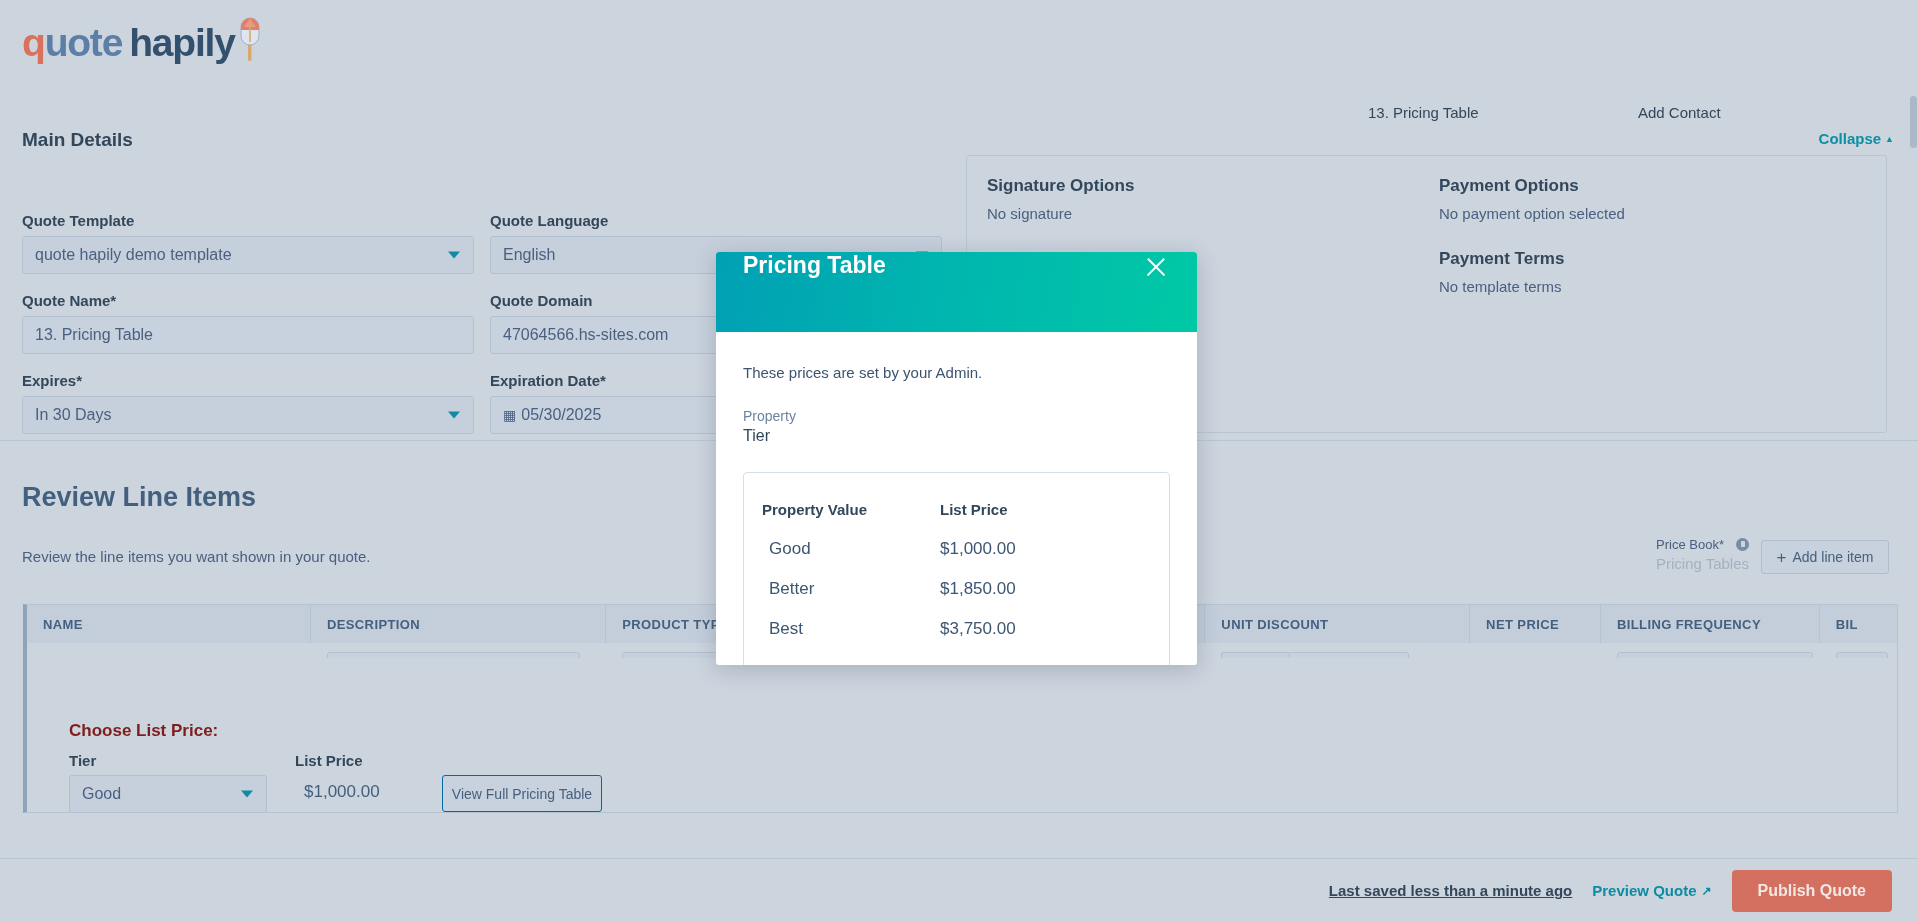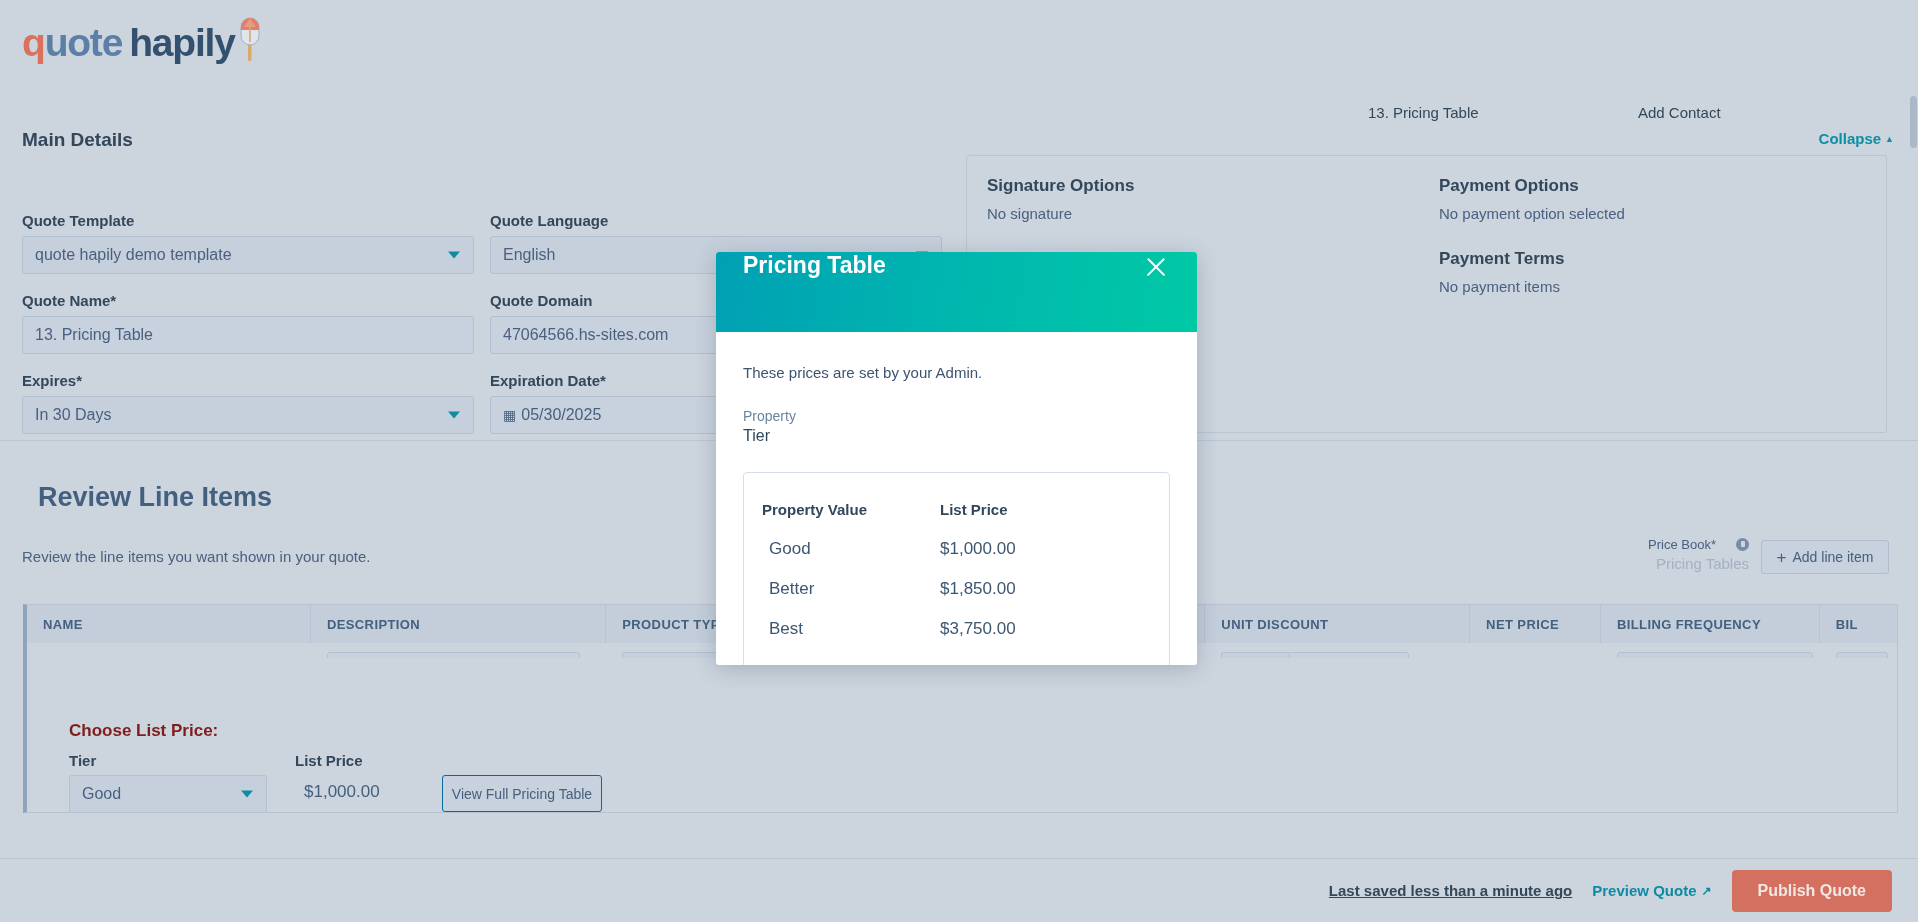--- a/index.html
+++ b/index.html
@@ -88,34 +88,34 @@
     font-size: 17px; font-weight: 700; color: #33475b; white-space: nowrap;
   }
   .sp-v { font-size: 15px; color: #4a6080; margin-top: 9px; white-space: nowrap; }
   .sp-block { margin-bottom: 27px; }
 
   
   .rli-divider {
     position: absolute; left: 0; top: 440px; width: 1918px; height: 1px; background: #b9c5d3;
   }
   .rli-title {
-    position: absolute; left: 38px; top: 482px;
+    position: absolute; left: 22px; top: 482px;
     font-size: 27px; font-weight: 700; color: #44607f;
   }
   .rli-sub {
     position: absolute; left: 22px; top: 548px;
     font-size: 15px; color: #4a6080;
   }
 
   .price-book {
     position: absolute; left: 1641px; top: 537px; text-align: right; width: 108px;
   }
   .pb-label {
     font-size: 13px; color: #4a6080; white-space: nowrap;
-    display: flex; align-items: center; justify-content: flex-end; gap: 20px;
+    display: flex; align-items: center; justify-content: flex-end; gap: 12px;
   }
   .lock-ic {
     display: inline-block; width: 13px; height: 13px; border-radius: 50%;
     background: #7a8ca3; position: relative;
   }
   .lock-ic::after {
     content: ""; position: absolute; left: 4.5px; top: 3px; width: 4px; height: 6px;
     background: #ccd4de; border-radius: 1px;
   }
   .pb-value { font-size: 15px; color: #a3b1c2; margin-top: 3px; white-space: nowrap; }
@@ -385,21 +385,21 @@
         <div class="sp-v"></div>
       </div>
     </div>
     <div class="sp-col c2" style="top:20px;">
       <div class="sp-block">
         <div class="sp-h">Payment Options</div>
         <div class="sp-v">No payment option selected</div>
       </div>
       <div class="sp-block">
         <div class="sp-h">Payment Terms</div>
-        <div class="sp-v">No payment items</div>
+        <div class="sp-v">No template terms</div>
       </div>
     </div>
   </div>
 
   <div class="rli-divider"></div>
 
   <div class="rli-title">Review Line Items</div>
   <div class="rli-sub">Review the line items you want shown in your quote.</div>
 
   <div class="price-book">

